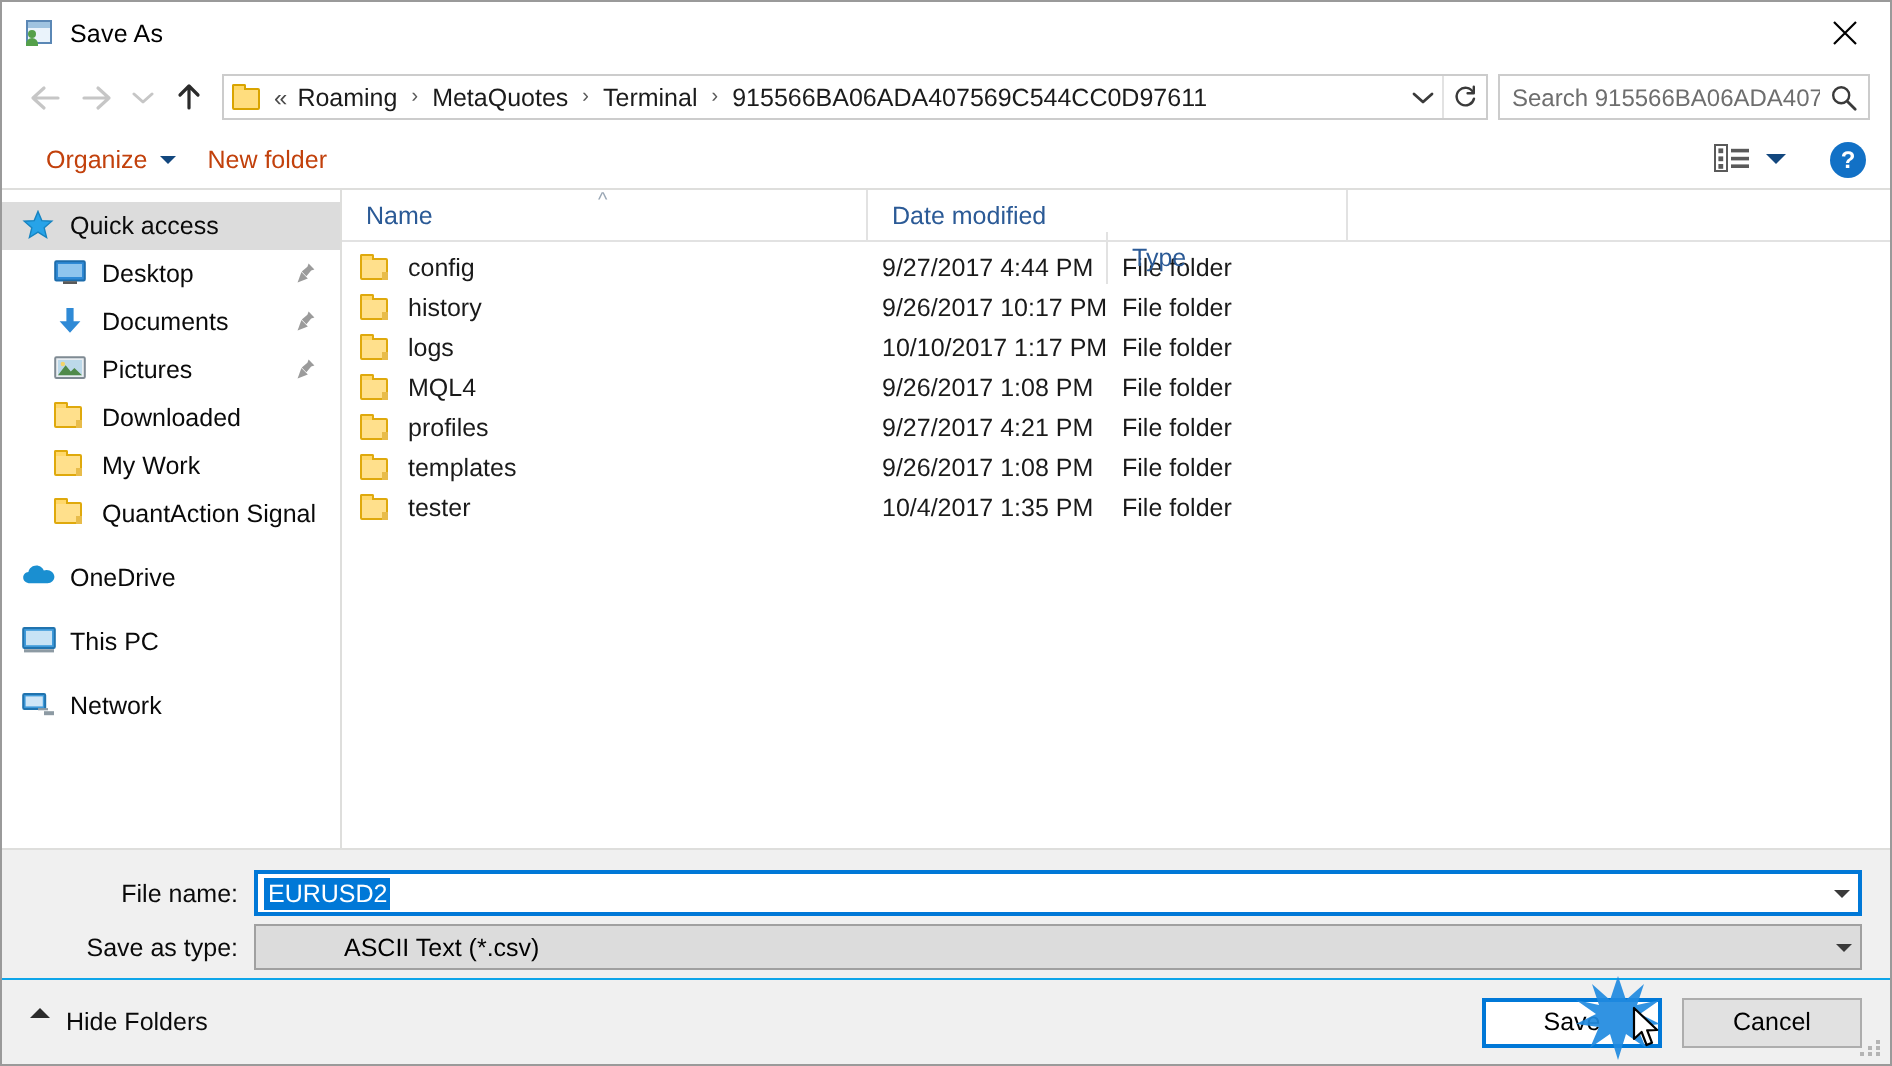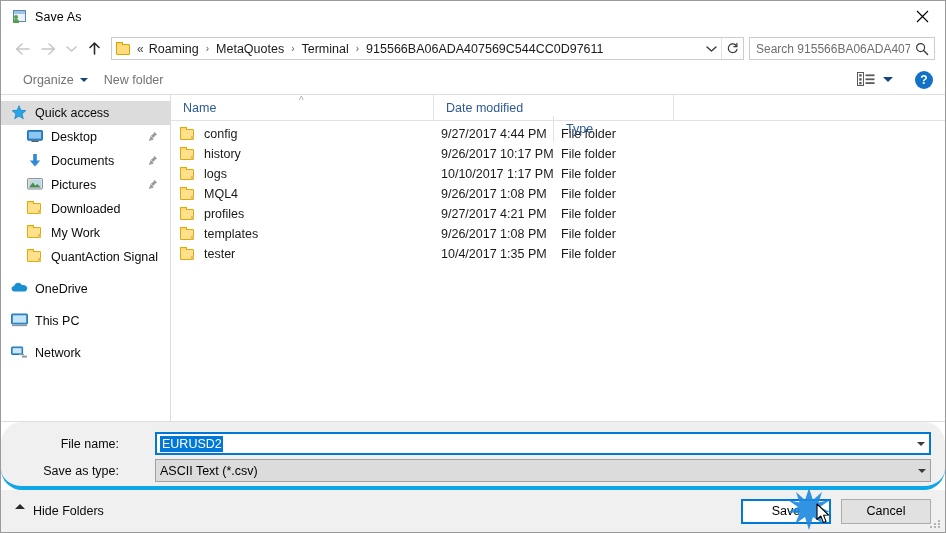--- a/index.html
+++ b/index.html
@@ -177,21 +177,21 @@
     align-items: center;
     padding: 0 8px 0 14px;
     flex: 0 0 auto;
     border-bottom: 1px solid #dededc;
   }
   .tb-item {
     display: flex; align-items: center;
     height: 22px;
     padding: 0 8px;
     font-size: 12.5px;
-    color: #737373;
+    color: #c2410c;
     white-space: nowrap;
   }
   .tb-item .dn {
     margin-left: 6px;
     display: inline-block;
     width: 0; height: 0;
     border-left: 4px solid transparent;
     border-right: 4px solid transparent;
     border-top: 4px solid #12477e;
   }
@@ -340,22 +340,21 @@
   .cell-name .fico { margin-right: 8px; }
   .cell-date { width: 120px; }
   .cell-type { width: 120px; }
   .cell-size { width: 80px; }
 
   
   .formarea {
     flex: 0 0 auto;
     background: #f0f0f0;
     padding: 10px 0 0 0;
-    border-bottom: 4px solid #0ea5e9;
-    border-radius: 21px;
+    border-bottom: 1px solid #0ea5e9;
   }
   .formrow {
     display: flex;
     align-items: center;
     height: 23px;
     margin-bottom: 4px;
     padding: 0 14px 0 0;
   }
   .formlabel {
     width: 126px;
@@ -366,24 +365,23 @@
     flex: 0 0 auto;
   }
   .combo {
     flex: 1 1 auto;
     height: 23px;
     display: flex;
     align-items: center;
     background: #ffffff;
     border: 1px solid #a0a0a0;
     min-width: 0;
-    margin-left: 28px;
   }
   .combo.focused { border: 2px solid #0078d7; }
-  .combo.disabled { background: #dcdcdc; border: 1px solid #a0a0a0; }
+  .combo.disabled { background: #dcdcdc; border: 1px solid #a0a0a0; padding-left: 40px; }
   .combo .val {
     flex: 1 1 auto;
     font-size: 12.5px;
     padding-left: 4px;
     overflow: hidden;
     white-space: nowrap;
   }
   .combo .val.sel {
     background: #0078d7;
     color: #ffffff;

